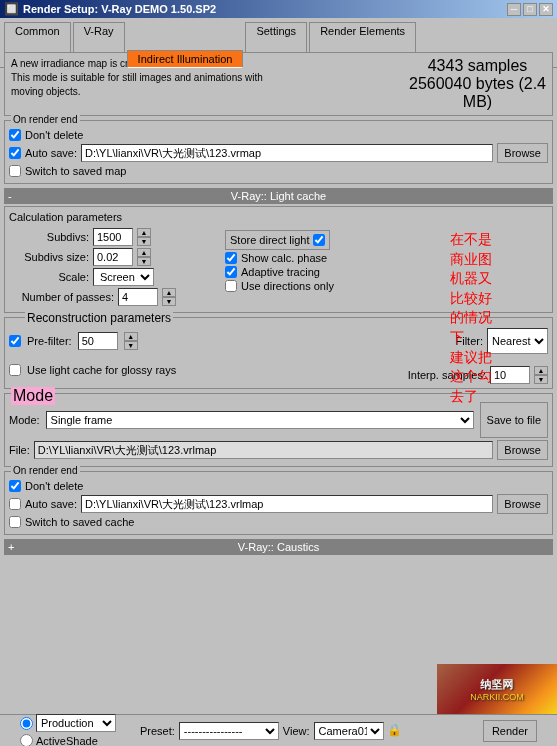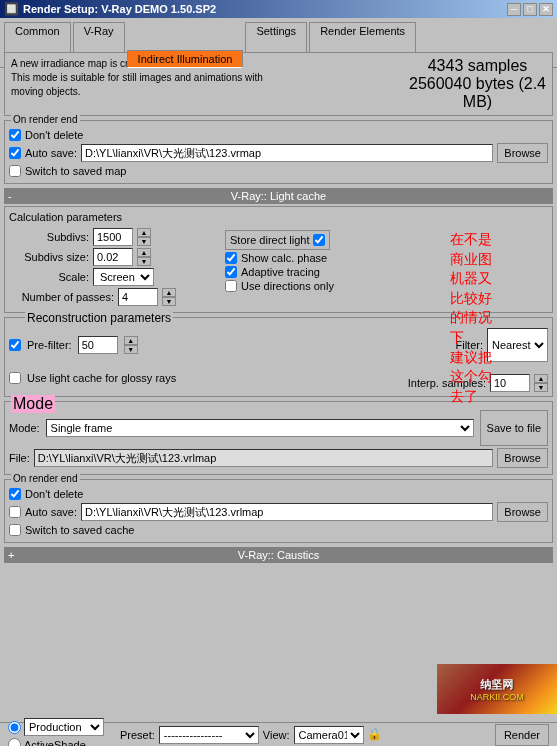--- a/index.html
+++ b/index.html
@@ -199,21 +199,21 @@
     .filter-row {
       display: flex;
       align-items: center;
       justify-content: flex-end;
       gap: 4px;
       margin: 2px 0;
     }
     .filter-select {
       border: 1px inset #888;
       background: white;
-      height: 34px;
+      height: 26px;
       font-size: 11px;
     }
     .interp-row {
       display: flex;
       align-items: center;
       justify-content: flex-end;
       gap: 4px;
       margin-top: 10px;
     }
 
@@ -287,27 +287,27 @@
       font-size: 10px;
     }
     .render-end-content { margin-top: 4px; }
 
     
     .bottom-bar {
       position: absolute;
       bottom: 0;
       left: 0;
       right: 0;
-      height: 24px;
+      height: 32px;
       background: #c0c0c0;
       border-top: 1px solid #888;
       display: flex;
       align-items: center;
-      padding: 0 8px;
-      gap: 16px;
+      padding: 0 20px;
+      gap: 24px;
     }
     .radio-group {
       display: flex;
       flex-direction: column;
       gap: 2px;
     }
     .radio-row {
       display: flex;
       align-items: center;
       gap: 3px;

